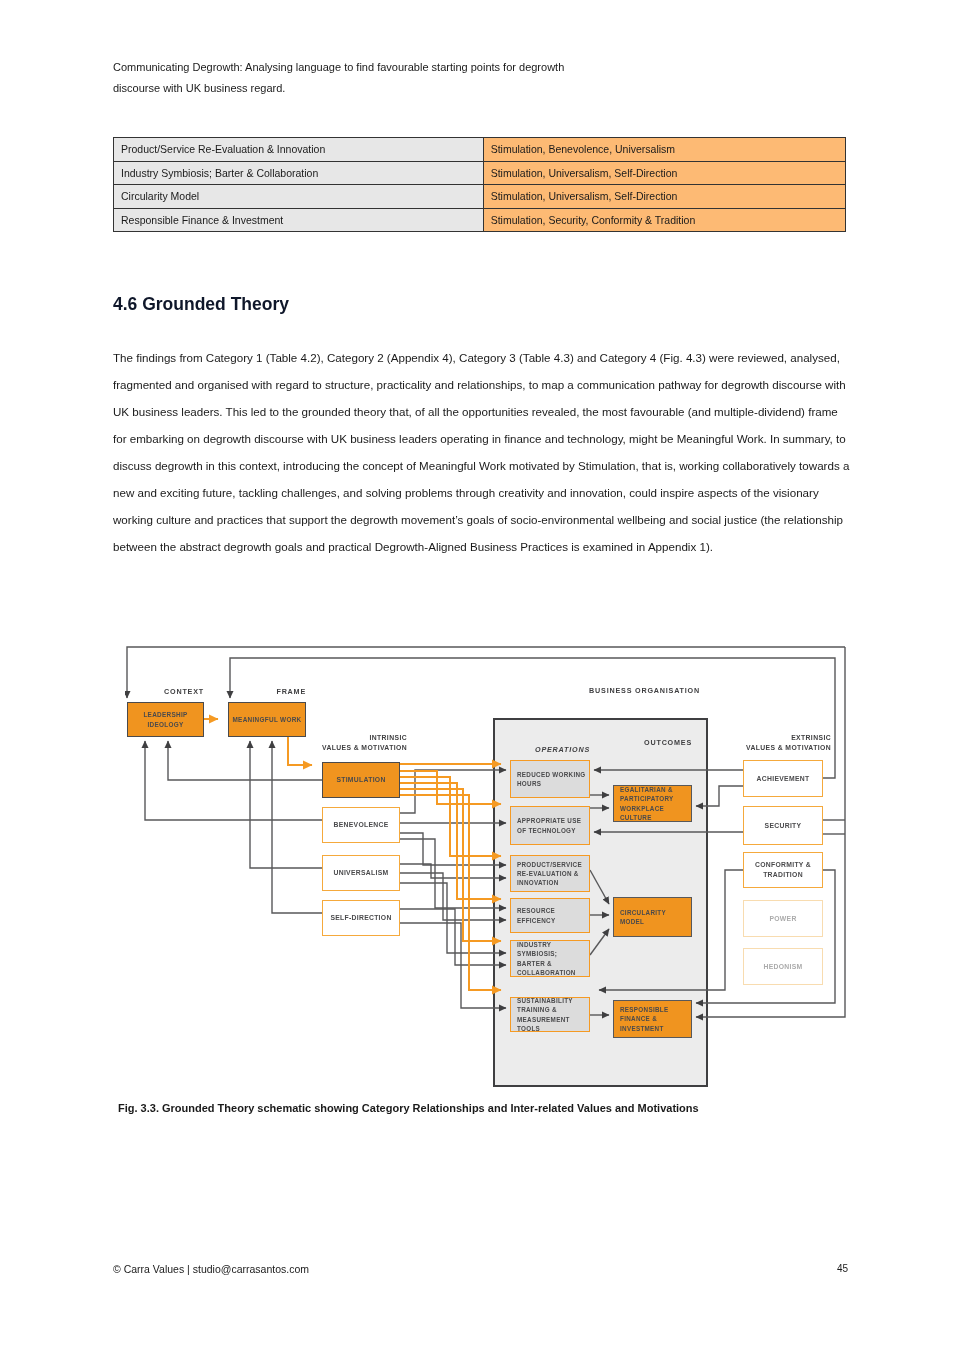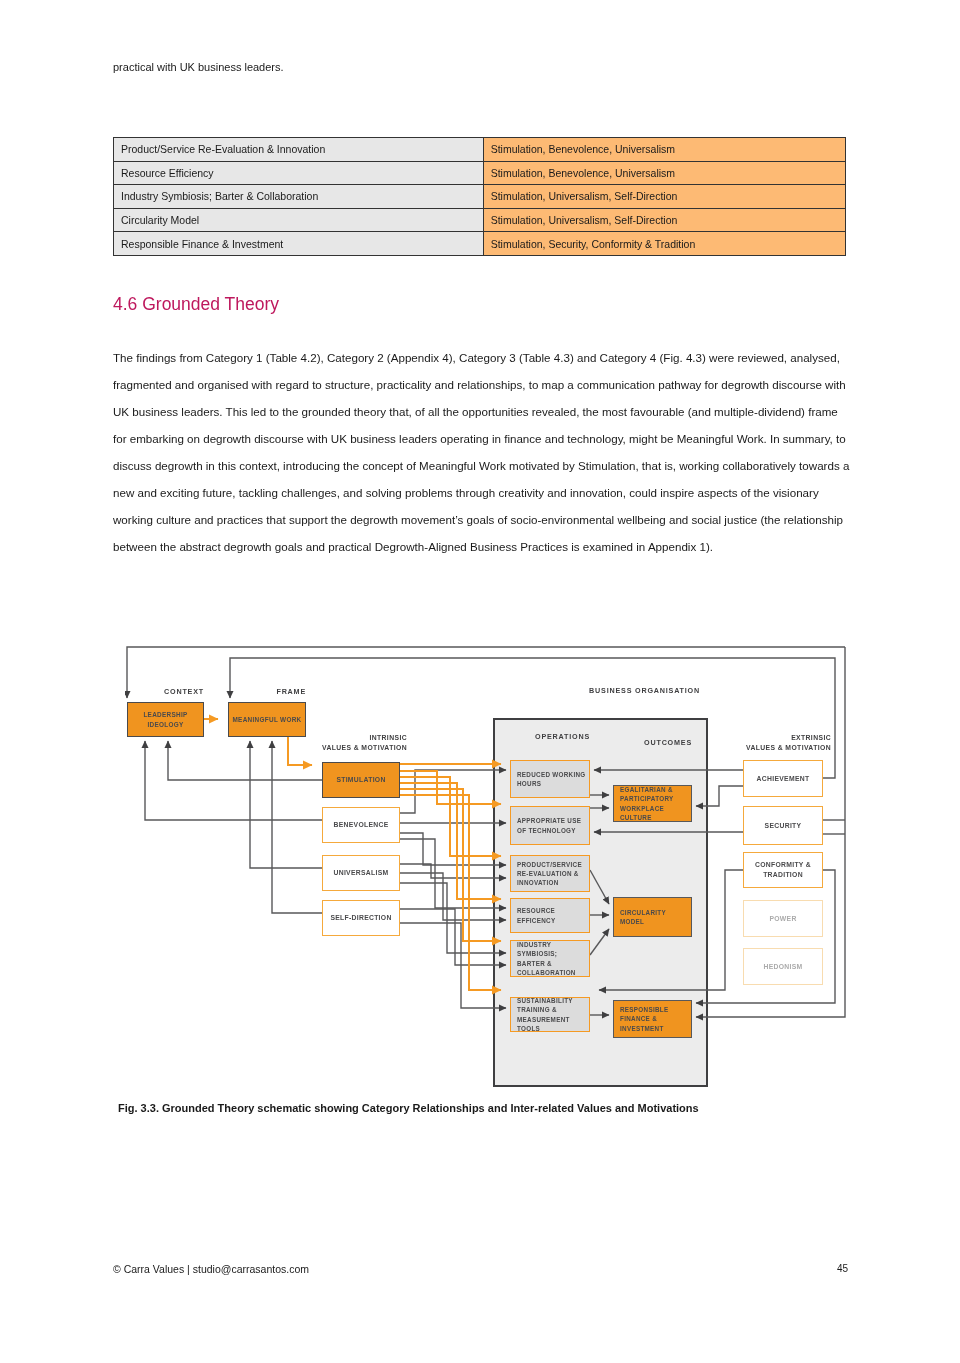--- a/index.html
+++ b/index.html
@@ -5,21 +5,21 @@
   * { margin:0; padding:0; box-sizing:border-box; }
   html,body { background:#ffffff; }
   body {
     width:960px; height:1363px; position:relative; overflow:hidden;
     font-family:"Liberation Sans", sans-serif; color:#1a1a1a;
   }
   .abs { position:absolute; }
 
   
   .hdr { left:113px; top:57px; width:640px; font-size:11px; line-height:21px; }
-  .h2  { left:113px; top:294px; font-size:17.5px; color:#be185d; font-weight:400; }
+  .h2  { left:113px; top:294px; font-size:17.5px; color:#0f172a; font-weight:700; }
   .body-par { left:113px; top:344px; width:737px; font-size:11.6px; line-height:27px; }
   .caption { left:118px; top:1102px; font-size:11px; font-weight:700; }
   .footer-l { left:113px; top:1263px; font-size:10.5px; }
   .footer-r { right:112px; top:1263px; font-size:10px; }
 
   
   .doc-table { left:113px; top:137px; width:733px; border-collapse:collapse; table-layout:fixed; }
   .doc-table td {
     border:1px solid #333; font-size:10.5px; padding:4px 7px; height:23.6px;
     vertical-align:middle; overflow:hidden; white-space:nowrap;
@@ -46,31 +46,28 @@
   .faded     { background:#ffffff; border:1.5px solid #F8DCB0; color:#ABABAB; }
   .dlabel {
     position:absolute; z-index:3; text-align:right; font-weight:700; text-transform:uppercase;
     font-size:7.2px; letter-spacing:.8px; color:#3F3F41; white-space:pre-line; line-height:1.5;
   }
 </style>
 </head>
 <body>
 
 <div class="abs hdr">
-  <div>practical with UK business leaders.</div>
+  <div>Communicating Degrowth: Analysing language to find favourable starting points for degrowth</div>
+  <div>discourse with UK business regard.</div>
 </div>
 
 <table class="abs doc-table">
   <tbody>
       <tr>
     <td class="c1">Product/Service Re-Evaluation &amp; Innovation</td>
-    <td class="c2">Stimulation, Benevolence, Universalism</td>
-  </tr>
-  <tr>
-    <td class="c1">Resource Efficiency</td>
     <td class="c2">Stimulation, Benevolence, Universalism</td>
   </tr>
   <tr>
     <td class="c1">Industry Symbiosis; Barter &amp; Collaboration</td>
     <td class="c2">Stimulation, Universalism, Self-Direction</td>
   </tr>
   <tr>
     <td class="c1">Circularity Model</td>
     <td class="c2">Stimulation, Universalism, Self-Direction</td>
   </tr>
@@ -147,21 +144,21 @@
     </g>
   </svg>
 
   <div class="dlabel" style="left:2px; top:44px; width:77px;">CONTEXT</div>
   <div class="dlabel" style="left:103px; top:44px; width:78px;">FRAME</div>
   <div class="dlabel" style="left:375px; top:43px; width:200px;">BUSINESS ORGANISATION</div>
   <div class="dlabel" style="left:190px; top:90px; width:92px; font-size:6.8px; letter-spacing:.4px;">INTRINSIC
 VALUES &amp; MOTIVATION</div>
   <div class="dlabel" style="left:610px; top:90px; width:96px; font-size:6.8px; letter-spacing:.4px;">EXTRINSIC
 VALUES &amp; MOTIVATION</div>
-  <div class="dlabel" style="left:385px; top:89px; width:80px;">OPERATIONS</div>
+  <div class="dlabel" style="left:385px; top:102px; width:80px;font-style:italic;">OPERATIONS</div>
   <div class="dlabel" style="left:488px; top:95px; width:79px;">OUTCOMES</div>
 
   <div class="node fill-or" style="left:2px; top:59px; width:77px; height:35px; font-size:6.4px;">LEADERSHIP IDEOLOGY</div>
   <div class="node fill-or" style="left:103px; top:59px; width:78px; height:35px; font-size:6.4px;">MEANINGFUL WORK</div>
 
   <div class="node fill-or" style="left:197px; top:119px; width:78px; height:36px;">STIMULATION</div>
   <div class="node line-or" style="left:197px; top:164px; width:78px; height:36px;">BENEVOLENCE</div>
   <div class="node line-or" style="left:197px; top:212px; width:78px; height:36px;">UNIVERSALISM</div>
   <div class="node line-or" style="left:197px; top:257px; width:78px; height:36px;">SELF-DIRECTION</div>
 

